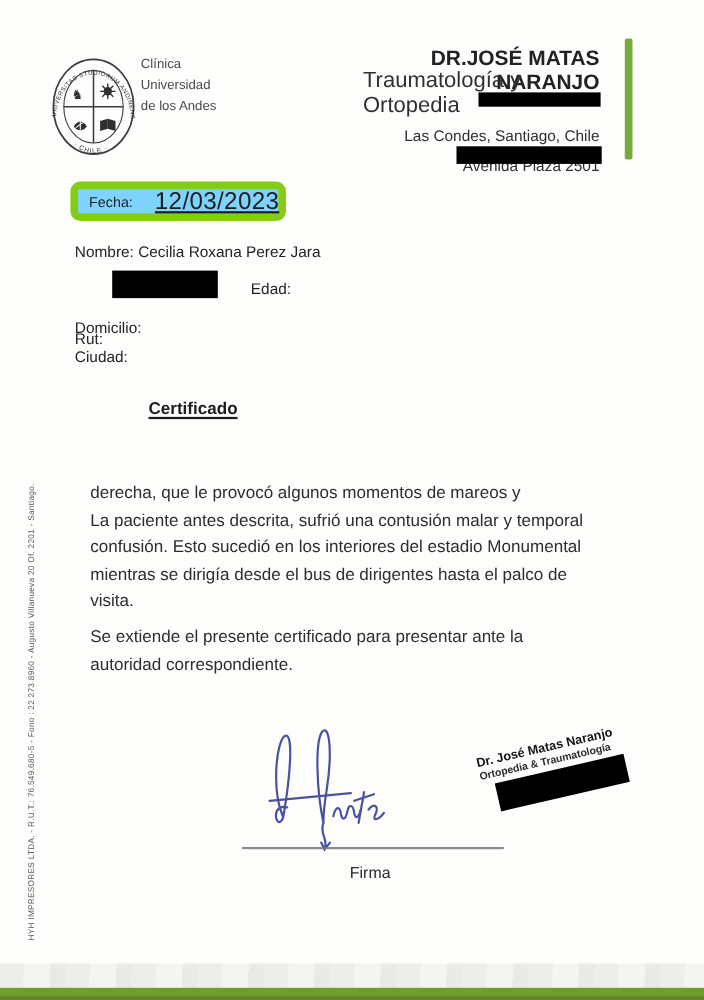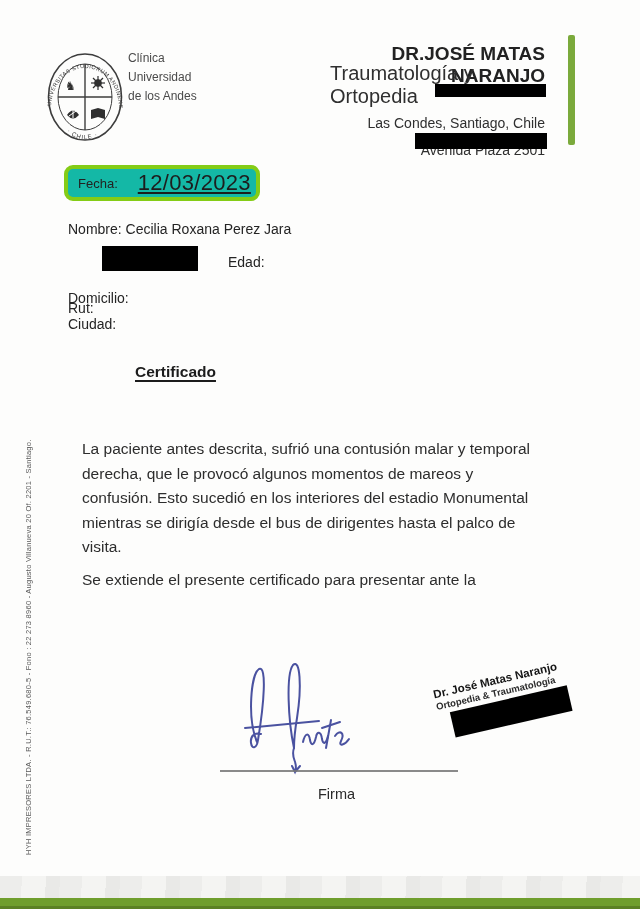--- a/index.html
+++ b/index.html
@@ -21,21 +21,21 @@
   .doc-spec { position:absolute; left:330px; top:62px; width:215px; font-size:20px; }
   .addr1 { position:absolute; left:330px; top:98px; width:215px; text-align:right; font-size:14px;margin-top:44px; }
   .addr2 { position:absolute; left:330px; top:115px; width:215px; text-align:right; font-size:14px; }
   .redact { position:absolute; background:#000; }
   .redact-a { left:435px; top:84px; width:111px; height:13px; }
   .redact-b { left:415px; top:133px; width:132px; height:16px; }
   .green-vbar { position:absolute; left:568px; top:35px; width:7px; height:110px; background:#7baa3c; border-radius:2px; }
 
   
   .fecha-box { position:absolute; left:64px; top:165px; width:196px; height:36px;
-    border:4px solid #84cc16; border-radius:9px; display:flex; align-items:center; padding-left:10px; background:#14b8a6; }
+    border:7px solid #84cc16; border-radius:9px; display:flex; align-items:center; padding-left:10px; background:#7dd3fc; }
   .fecha-label { font-size:13px; color:#222; }
   .fecha-value { font-size:22px; color:#1d1d1d; margin-left:20px; letter-spacing:.3px;text-decoration:underline; }
 
   
   .field { position:absolute; font-size:14px; color:#242424; }
   .rut-redact { left:102px; top:246px; width:96px; height:25px; }
 
   
   .cert-title { position:absolute; left:135px; top:363px; font-size:15.5px; font-weight:bold; color:#1c1c1c;
     text-decoration:underline; text-underline-offset:3px; text-decoration-thickness:1.5px; }
@@ -130,28 +130,29 @@
   </div>
   <div class="field" style="left:68px; top:254px;margin-top:46px;">Rut:</div>
   <div class="redact rut-redact"></div>
   <div class="field" style="left:228px; top:254px;">Edad:</div>
   <div class="field" style="left:68px; top:290px;">Domicilio:</div>
   <div class="field" style="left:68px; top:316px;">Ciudad:</div>
 
   <div class="cert-title">Certificado</div>
 
   <div class="para para-1">
+    <div>derecha, que le provocó algunos momentos de mareos y</div>
     <div>La paciente antes descrita, sufrió una contusión malar y temporal</div>
-    <div>derecha, que le provocó algunos momentos de mareos y</div>
     <div>confusión. Esto sucedió en los interiores del estadio Monumental</div>
     <div>mientras se dirigía desde el bus de dirigentes hasta el palco de</div>
     <div>visita.</div>
   </div>
   <div class="para para-2">
     <div>Se extiende el presente certificado para presentar ante  la</div>
+    <div>autoridad correspondiente.</div>
   </div>
 
   <svg class="sig-svg" width="110" height="120" viewBox="0 0 110 120">
     <g fill="none" stroke="#4a52a0" stroke-width="2" stroke-linecap="round">
       <path d="M14 86 C 4 62, 8 18, 16 13 C 24 9, 21 48, 15 84 C 14 92, 9 94, 8 87 C 7 80, 12 76, 18 78"></path>
       <path d="M51 92 C 45 64, 43 18, 50 9 C 57 2, 59 30, 54 62 C 52 74, 51 84, 51 92"></path>
       <path d="M2 72 L 76 65"></path>
       <path d="M51 92 C 47 103, 56 106, 52 116 L 49 110 M52 116 L 57 110"></path>
       <path d="M60 86 C 62 77, 66 76, 67 84 C 68 90, 71 90, 73 81 C 74 75, 78 75, 79 83 C 80 89, 83 88, 85 80"></path>
       <path d="M88 64 L 83 92"></path>

